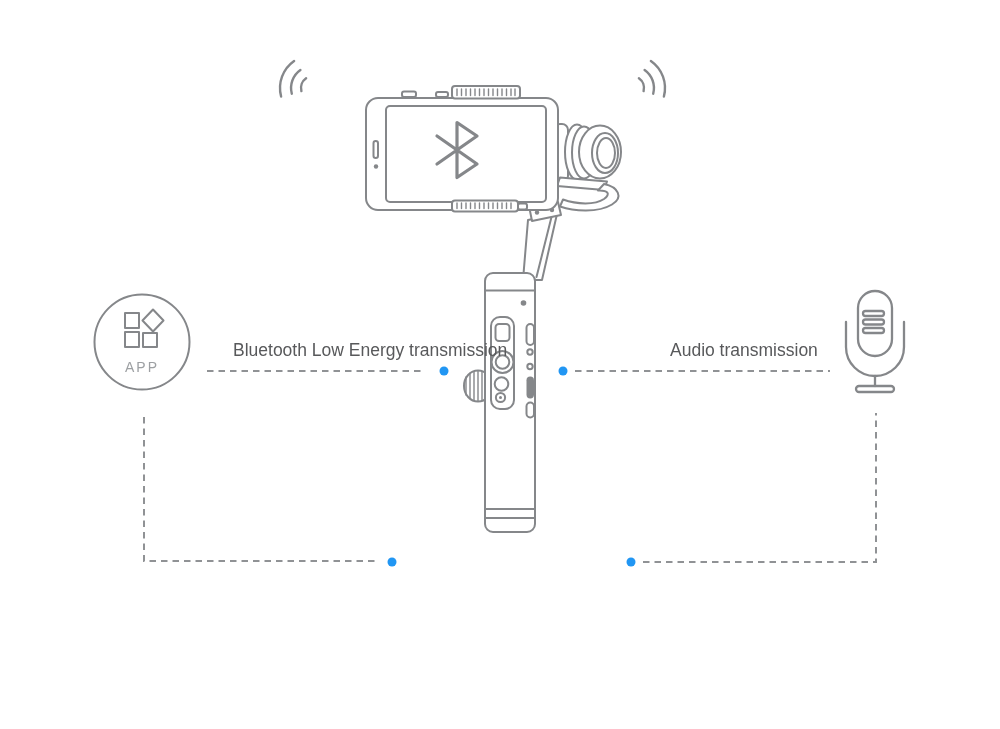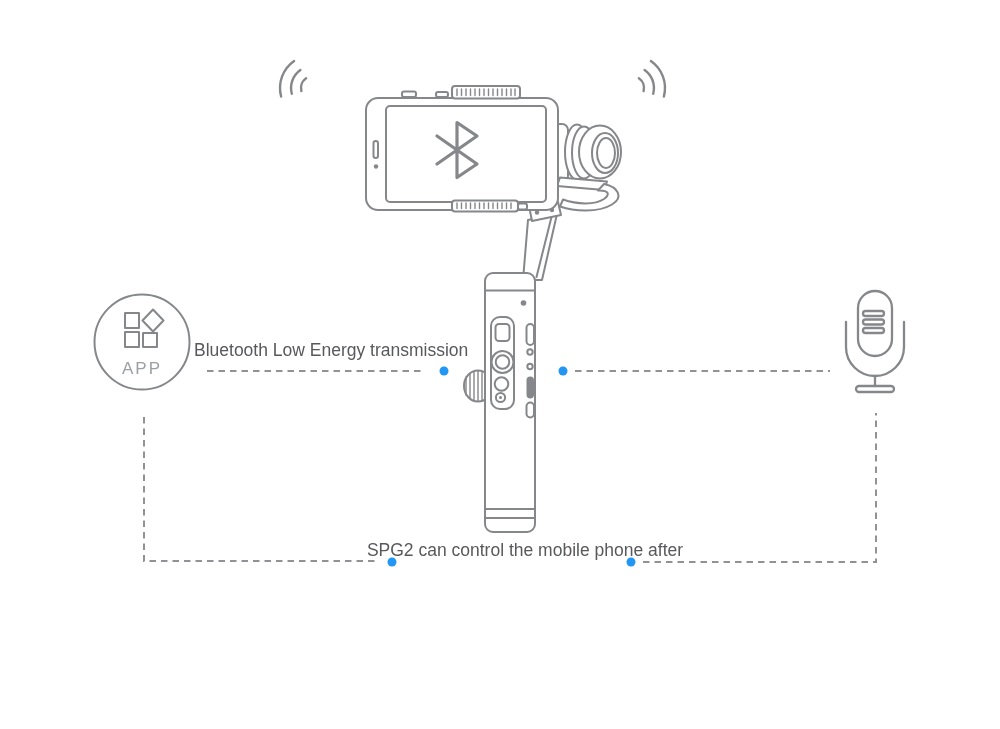--- a/index.html
+++ b/index.html
@@ -10,35 +10,36 @@
     overflow:hidden;
     font-family:"Liberation Sans", sans-serif;
   }
   .canvas svg{position:absolute;left:0;top:0;}
   .lbl{
     position:absolute;
     color:#58595b;
     font-size:17.5px;
     line-height:22px;
     white-space:nowrap;
+    margin-left:39px;
   }
   .label-ble{left:194px;top:339px;}
   .label-audio{left:631px;top:339px;}
   .caption{
     position:absolute;
     left:325px;top:537px;width:400px;
     color:#58595b;font-size:17.5px;line-height:26px;
     text-align:center;
   }
   .app-label{
     position:absolute;
     left:117px;top:359px;width:50px;
     text-align:center;
     color:#9da0a3;
-    font-size:17px;
+    font-size:14px;
     letter-spacing:2px;
   }
 </style>
 </head>
 <body>
 
 <div class="canvas">
 
   <svg width="1000" height="729" viewBox="0 0 1000 729">
 
@@ -161,18 +162,18 @@
       <circle cx="563" cy="371" r="4.5"></circle>
       <circle cx="392" cy="562" r="4.5"></circle>
       <circle cx="631" cy="562" r="4.5"></circle>
     </g>
   </svg>
 
   <div class="app-label">APP</div>
 
   <div class="lbl label-ble">Bluetooth Low Energy transmission</div>
 
+  <div class="lbl label-audio">Audio transmission</div>
 
   <div class="caption">
-    <div>SPG2 can control the mobile phone after</div>
   </div>
 
 </div>
 
 </body></html>

